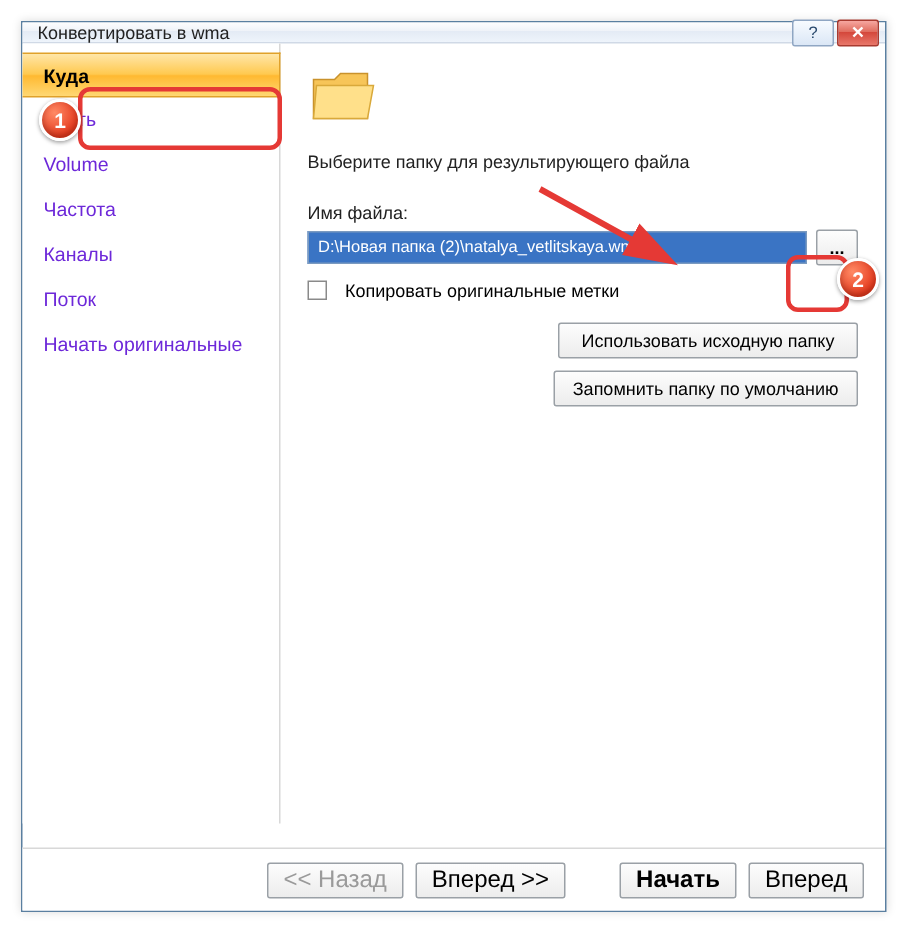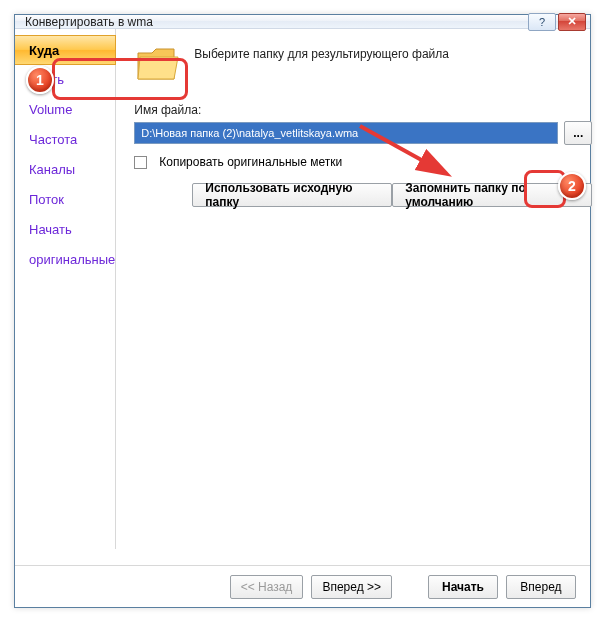--- a/index.html
+++ b/index.html
@@ -77,20 +77,21 @@
   .main {
     flex: 1;
     padding: 14px 18px 0 18px;
     position: relative;
   }
   .heading {
     display: flex;
     align-items: flex-start;
     gap: 12px;
     margin-bottom: 16px;
+    flex-direction: column;
   }
   .folder-icon {
     width: 48px; height: 42px;
   }
   .heading-text {
     padding-top: 4px;
     color: #222;
     font-size: 12px;
     line-height: 1.3;
     max-width: 260px;
@@ -135,37 +136,37 @@
     padding: 0 12px;
     border: 1px solid #9aa0a6;
     background: linear-gradient(#fdfdfd,#ececec);
     border-radius: 2px;
     font-size: 12px;
     display: inline-flex; align-items: center; justify-content: center;
     cursor: pointer;
     min-width: 200px;
     margin-top: 8px;
   }
-  .btn-col { margin-left: 58px; margin-top: 6px; display:flex; flex-direction:row; align-items:flex-end;font-weight:bold; }
+  .btn-col { margin-left: 58px; margin-top: 6px; display:flex; flex-direction:column; align-items:flex-end; }
   .footer {
     position: absolute;
     left: 0; right: 0; bottom: 0;
     height: 42px;
     border-top: 1px solid #d8d8d8;
     display: flex; align-items: center; justify-content: flex-end;
     padding: 0 14px; gap: 8px;
     background: #fff;
   }
   .fbtn {
     height: 24px; min-width: 70px;
     padding: 0 10px;
     border: 1px solid #9aa0a6;
     background: linear-gradient(#fdfdfd,#ececec);
     border-radius: 2px;
-    font-size: 12px;
+    font-size: 16px;
     display: flex; align-items: center; justify-content: center;
     cursor: pointer;
   }
   .fbtn.disabled { color: #9a9a9a; cursor: default; }
   .fbtn.primary { font-weight: bold; }
 
   
   .marker {
     position: absolute;
     width: 28px; height: 28px;

